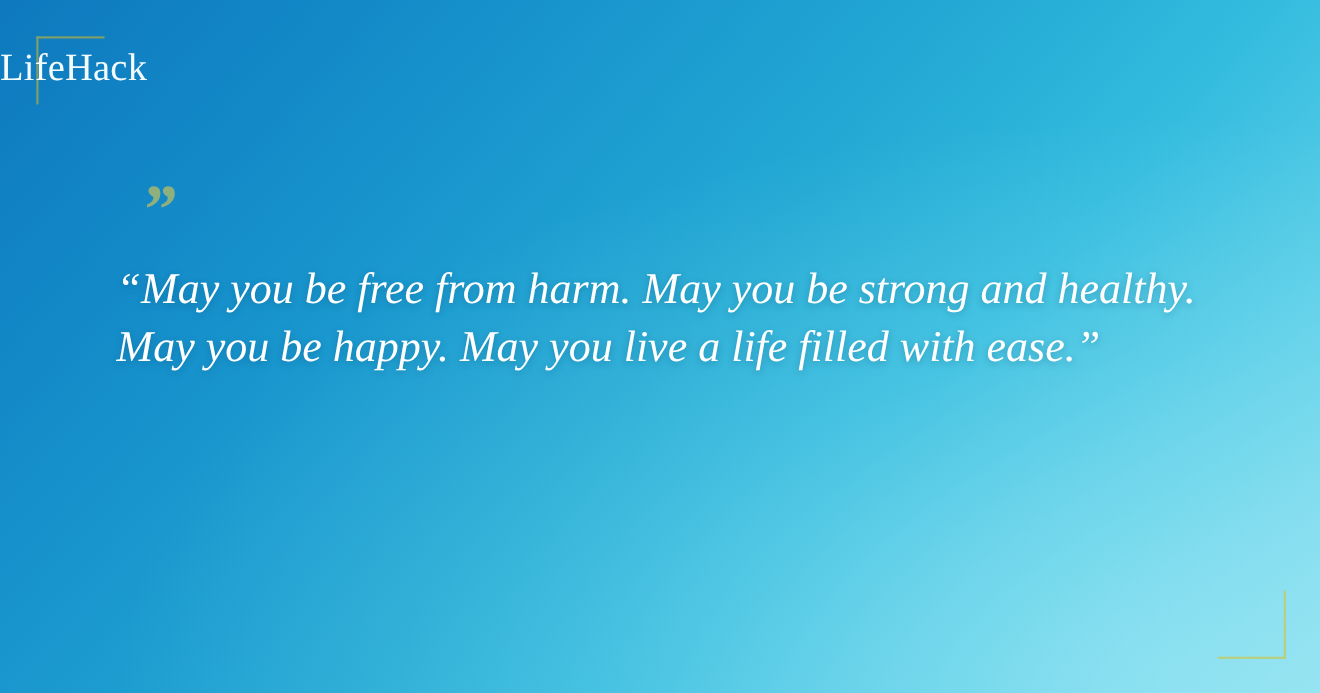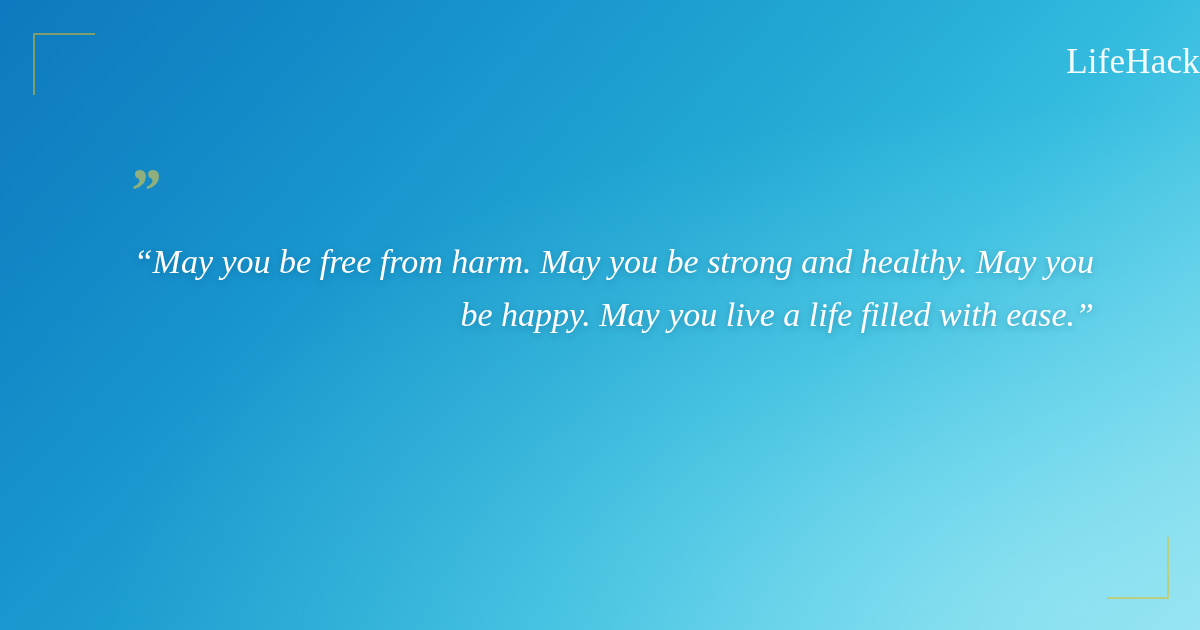--- a/index.html
+++ b/index.html
@@ -61,21 +61,21 @@
     border-bottom: 2px solid #b9cf7e;
     border-right: 2px solid #b9cf7e;
   }
 
   
   .brand {
     position: absolute;
     top: 42px;
     left: 0;
     width: 1200px;
-    text-align: right;
+    text-align: left;
     font-family: "Liberation Serif", serif;
     font-size: 35px;
     line-height: 40px;
     letter-spacing: 0.2px;
     color: #f4fbfd;
     font-weight: 400;
   }
 
   
   .quote-block {
@@ -95,24 +95,24 @@
     margin-left: 28px;
     letter-spacing: -2px;
     user-select: none;
   }
 
   .quote-text {
     margin-top: 18px;
     font-family: "Liberation Serif", serif;
     font-style: italic;
     font-weight: 400;
-    font-size: 34px;
+    font-size: 40px;
     line-height: 53px;
     color: #ffffff;
-    text-align: right;
+    text-align: left;
     padding: 0 6px;
     text-shadow: 0 2px 7px rgba(10, 70, 105, 0.32);
   }
 </style>
 </head>
 <body>
 
 <div class="quote-card">
 
   <div class="glow"></div>

